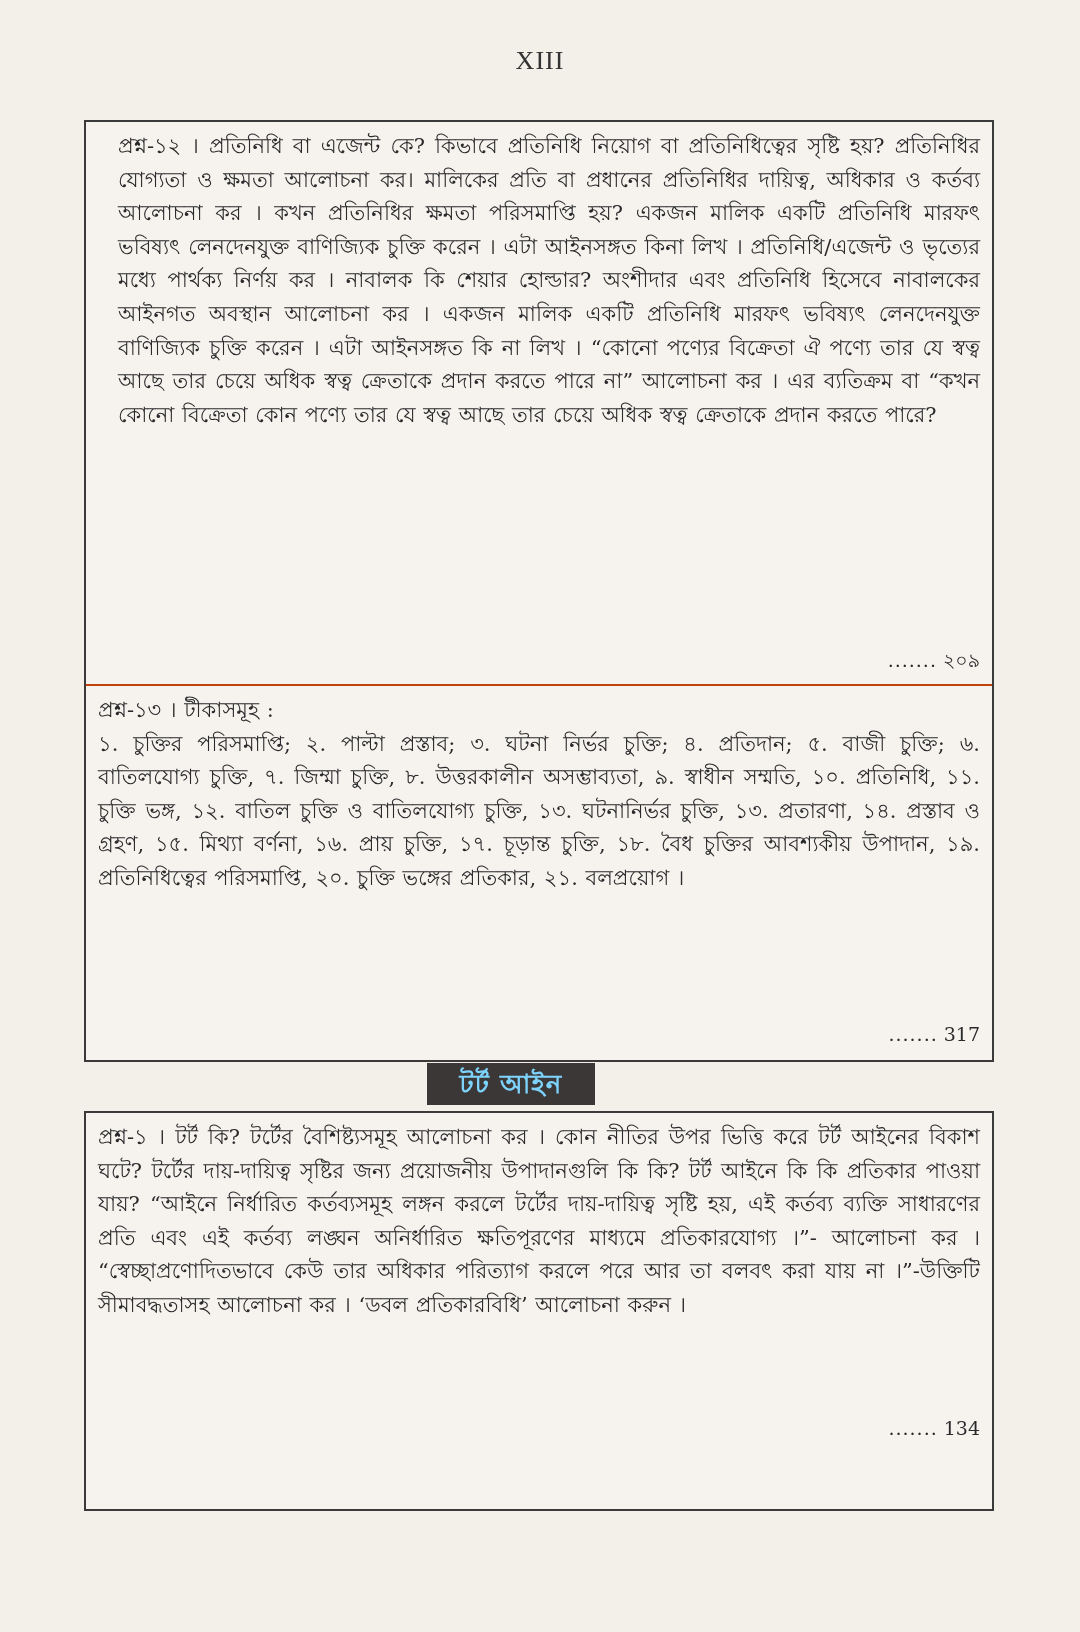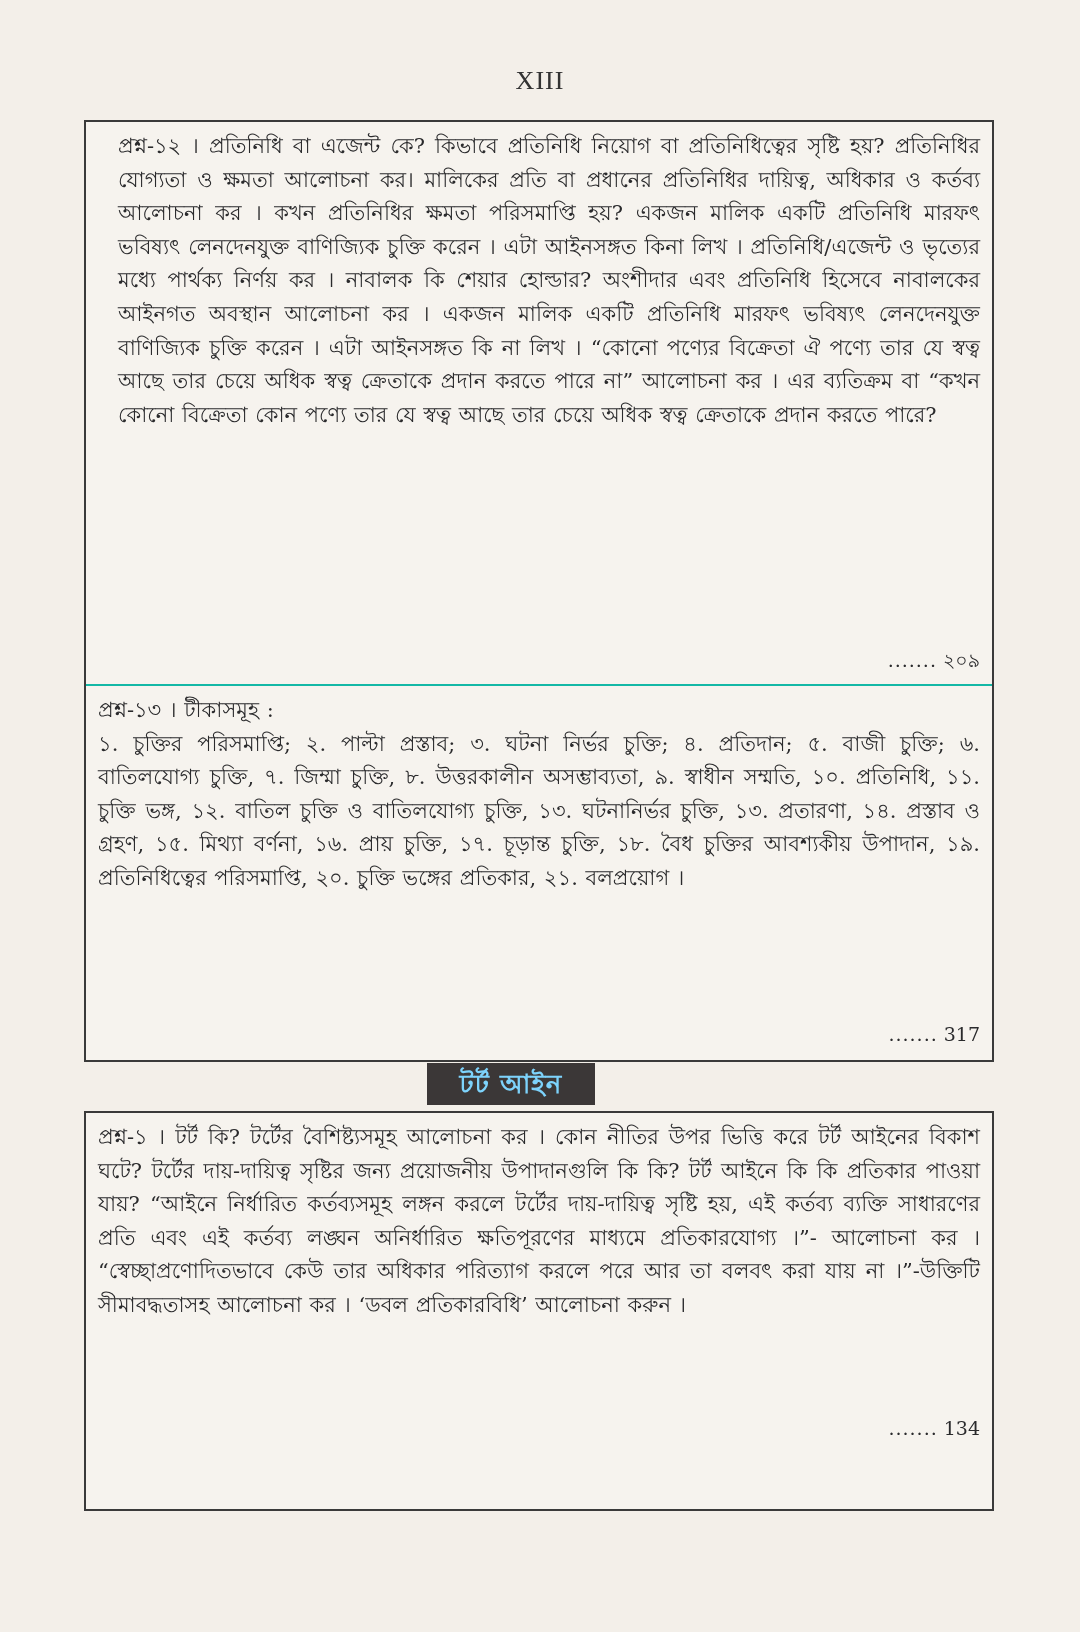--- a/index.html
+++ b/index.html
@@ -10,21 +10,21 @@
       width: 1080px;
       height: 1632px;
       background: #f3efe9;
       position: relative;
       overflow: hidden;
       font-family: "DejaVu Serif", "Liberation Serif", serif;
       color: #2a2a2c;
     }
     .page-number {
       position: absolute;
-      top: 66px;
+      top: 46px;
       left: 0;
       width: 1080px;
       text-align: center;
       font-family: "Liberation Serif", serif;
       font-size: 26px;
       letter-spacing: 1px;
       color: #333;
     }
     .box {
       position: absolute;
@@ -39,21 +39,21 @@
     .section {
       position: relative;
       padding: 8px 12px 4px 12px;
       font-size: 21px;
       line-height: 33.6px;
       text-align: justify;
       text-align-last: left;
       word-spacing: 1px;
     }
     .section + .section {
-      border-top: 2px solid #14b8a6;
+      border-top: 2px solid #c2410c;
     }
     .s12 { height: 562px; box-sizing: border-box; margin-left: 20px; }
     .s13 { height: 374px; box-sizing: border-box; }
     .s1 { height: 339px; box-sizing: border-box; }
     .q-label { font-weight: normal; }
     .page-ref {
       position: absolute;
       right: 12px;
       bottom: 6px;
       font-size: 19px;

